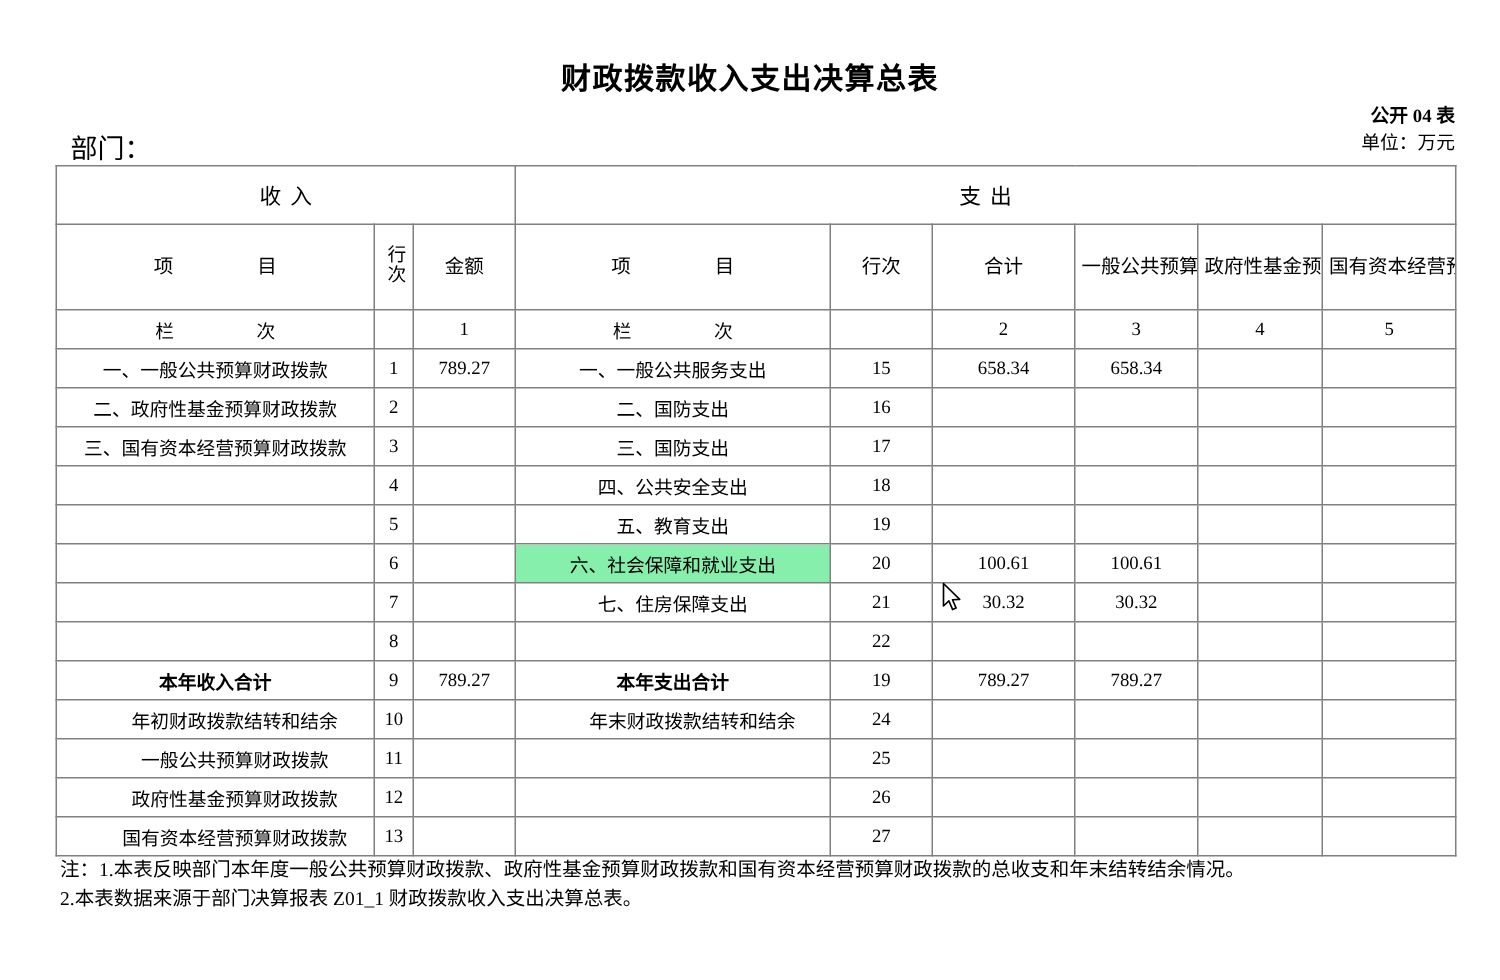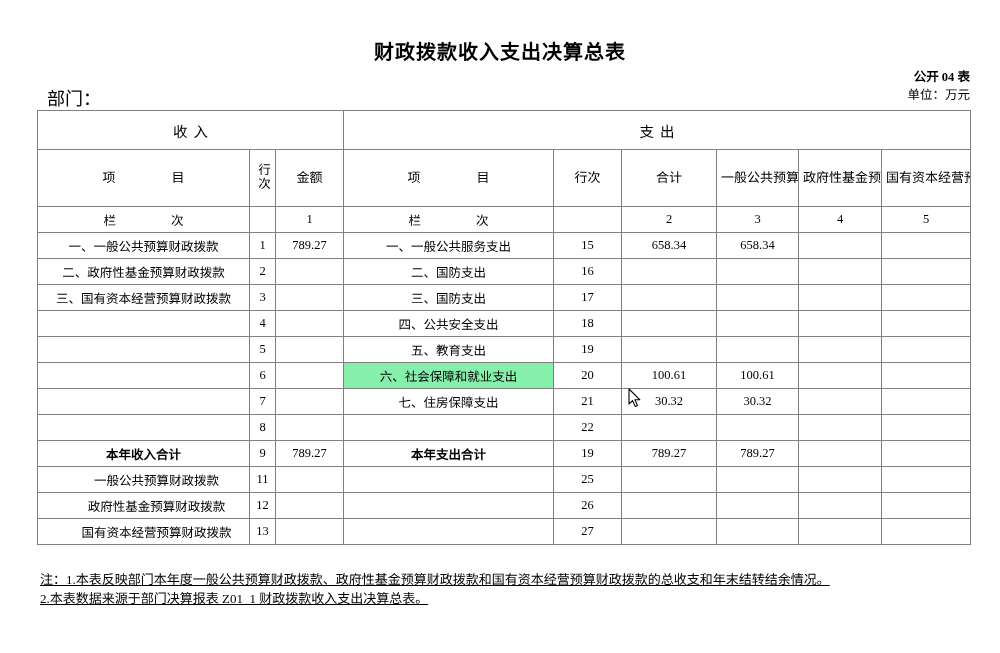--- a/index.html
+++ b/index.html
@@ -131,21 +131,21 @@
 
   
   .notes {
     position: absolute;
     left: 40px;
     top: 571px;
     width: 950px;
     font-size: 13px;
     line-height: 1.45;
   }
-  .notes div { white-space: nowrap; text-decoration: underline; }
+  .notes div { white-space: nowrap; }
 
   
   .cursor {
     position: absolute;
     left: 628px;
     top: 388px;
     width: 14px;
     height: 20px;
     pointer-events: none;
   }
@@ -298,20 +298,31 @@
             <td class="num-cell">9</td>
             <td class="num-cell">789.27</td>
             <td class="total-cell">本年支出合计</td>
             <td class="num-cell">19</td>
             <td class="num-cell">789.27</td>
             <td class="num-cell">789.27</td>
             <td class="num-cell"></td>
             <td class="num-cell"></td>
           </tr>
           <tr>
+            <td class="item-cell indent">年初财政拨款结转和结余</td>
+            <td class="num-cell">10</td>
+            <td class="num-cell"></td>
+            <td class="item-cell indent">年末财政拨款结转和结余</td>
+            <td class="num-cell">24</td>
+            <td class="num-cell"></td>
+            <td class="num-cell"></td>
+            <td class="num-cell"></td>
+            <td class="num-cell"></td>
+          </tr>
+          <tr>
             <td class="item-cell indent">一般公共预算财政拨款</td>
             <td class="num-cell">11</td>
             <td class="num-cell"></td>
             <td class="item-cell"></td>
             <td class="num-cell">25</td>
             <td class="num-cell"></td>
             <td class="num-cell"></td>
             <td class="num-cell"></td>
             <td class="num-cell"></td>
           </tr>

